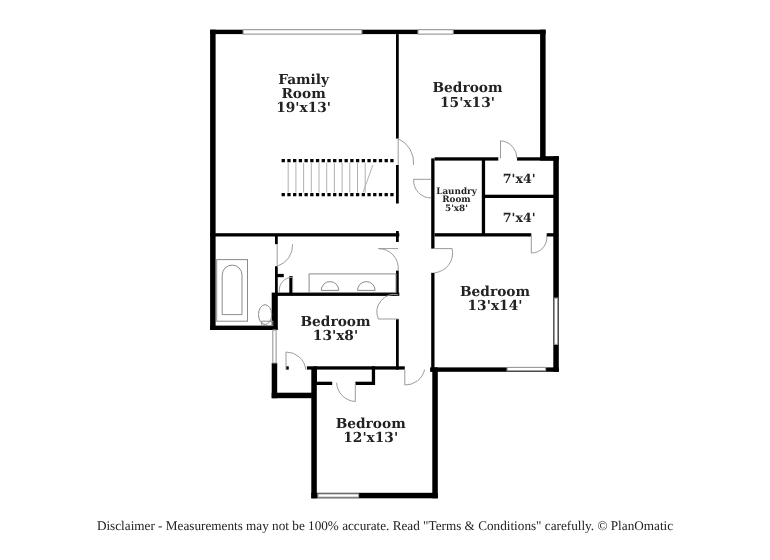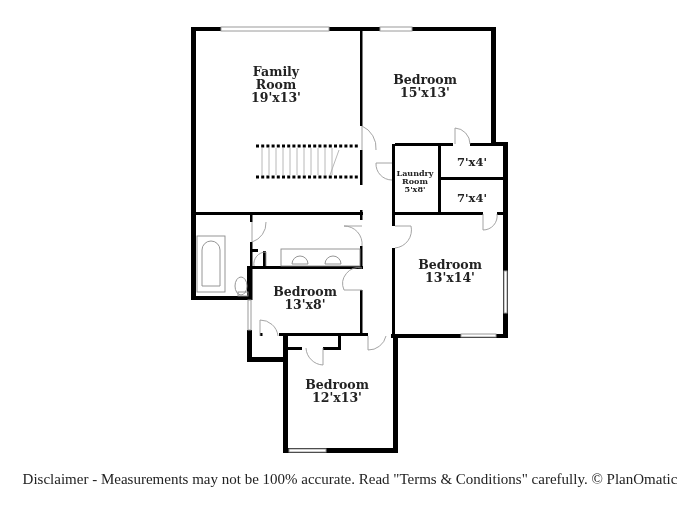--- a/index.html
+++ b/index.html
@@ -9,21 +9,21 @@
     .thin { fill: #000000; }
     .win { fill: #ffffff; stroke: #9a9a9a; stroke-width: 1; }
     .door { fill: none; stroke: #9a9a9a; stroke-width: 0.9; }
     .fix { fill: none; stroke: #8a8a8a; stroke-width: 0.9; }
     .tread { stroke: #b0b0b0; stroke-width: 0.9; }
     .rail { stroke: #000; stroke-width: 3; stroke-dasharray: 3 2.2; }
     .lbl { font-family: "DejaVu Serif", "Liberation Serif", serif; font-weight: bold; fill: #222; text-anchor: middle; }
     .l-big { font-size: 12.5px; }
     .l-mid { font-size: 11.5px; }
     .l-sm { font-size: 8px; }
-    #disclaimer { position: absolute; left: 0; width: 700px; top: 471px; text-align: center; font-family: "Liberation Serif", "DejaVu Serif", serif; font-size: 15px; color: #222; }
+    #disclaimer { position: absolute; left: 0; width: 700px; top: 471px; text-align: center; font-family: "Liberation Serif", "DejaVu Serif", serif; font-size: 12px; color: #222; }
   </style>
 </head>
 <body>
 
 <svg id="plan" viewBox="0 0 700 509" xmlns="http://www.w3.org/2000/svg">
   <g>
 
     <rect class="wall" x="191" y="27" width="305" height="4"></rect>
 
     <rect class="wall" x="191" y="27" width="5" height="273"></rect>

